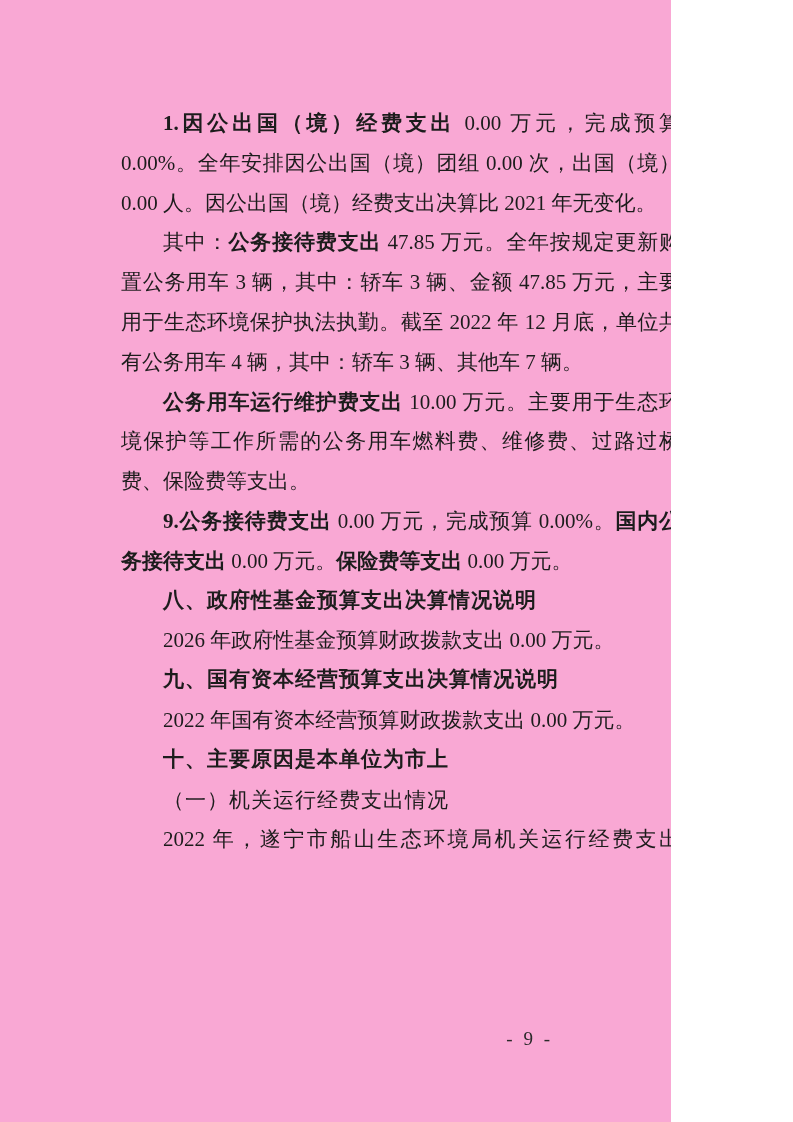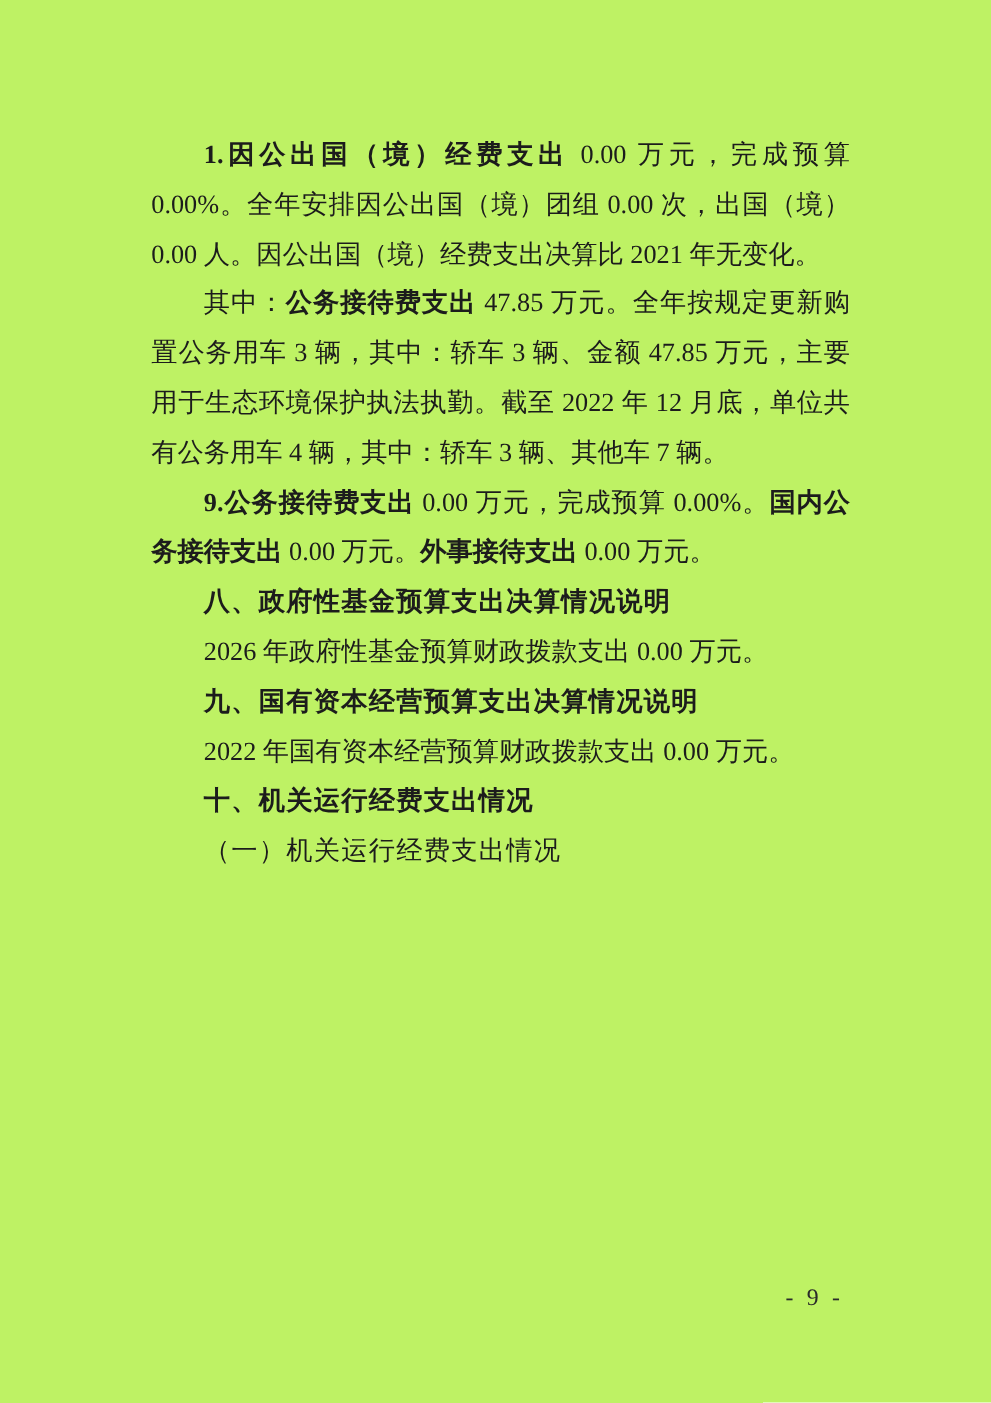--- a/index.html
+++ b/index.html
@@ -1,34 +1,34 @@
 <!DOCTYPE html>
 <html><head>
 <meta charset="utf-8">
 <style>
   html,body{margin:0;padding:0;background:#ffffff;}
   .page{
     position:relative;
-    width:793px;height:1122px;
-    background:#bef264;
+    width:671px;height:1122px;
+    background:#f9a8d4;
     overflow:hidden;
     font-family:"Liberation Serif","DejaVu Serif",serif;
     color:#1c1c1c;
   }
   .content{
     position:absolute;
     left:121px;top:104px;
     width:559px;
     font-size:21px;
     line-height:39.8px;
     text-align:justify;
   }
   .content p{margin:0;text-indent:2em;}
   .content p.heading{
-    font-family:Liberation Serif, serif;
+    font-family:Liberation Mono, monospace;
     font-weight:bold;
     letter-spacing:1px;
   }
   .content p.kaiti{
     letter-spacing:1px;
   }
   .content p.stretch{
     text-align-last:justify;
   }
   .b{font-weight:bold;}
@@ -42,22 +42,24 @@
     font-family:"Liberation Serif","DejaVu Serif",serif;
   }
 </style>
 </head>
 <body>
 
 <div class="page">
   <div class="content" id="doc-body">
       <p class="paragraph"><span class="b">1.因公出国（境）经费支出</span><span> 0.00 万元，完成预算 0.00%。全年安排因公出国（境）团组 0.00 次，出国（境）0.00 人。因公出国（境）经费支出决算比 2021 年无变化。</span></p>
       <p class="paragraph"><span>其中：</span><span class="b">公务接待费支出</span><span> 47.85 万元。全年按规定更新购置公务用车 3 辆，其中：轿车 3 辆、金额 47.85 万元，主要用于生态环境保护执法执勤。截至 2022 年 12 月底，单位共有公务用车 4 辆，其中：轿车 3 辆、其他车 7 辆。</span></p>
-      <p class="paragraph"><span class="b">9.公务接待费支出</span><span> 0.00 万元，完成预算 0.00%。</span><span class="b">国内公务接待支出</span><span> 0.00 万元。</span><span class="b">外事接待支出</span><span> 0.00 万元。</span></p>
+      <p class="paragraph"><span class="b">公务用车运行维护费支出</span><span> 10.00 万元。主要用于生态环境保护等工作所需的公务用车燃料费、维修费、过路过桥费、保险费等支出。</span></p>
+      <p class="paragraph"><span class="b">9.公务接待费支出</span><span> 0.00 万元，完成预算 0.00%。</span><span class="b">国内公务接待支出</span><span> 0.00 万元。</span><span class="b">保险费等支出</span><span> 0.00 万元。</span></p>
       <p class="heading"><span class="b">八、政府性基金预算支出决算情况说明</span></p>
       <p class="paragraph"><span>2026 年政府性基金预算财政拨款支出 0.00 万元。</span></p>
       <p class="heading"><span class="b">九、国有资本经营预算支出决算情况说明</span></p>
       <p class="paragraph"><span>2022 年国有资本经营预算财政拨款支出 0.00 万元。</span></p>
-      <p class="heading"><span class="b">十、机关运行经费支出情况</span></p>
+      <p class="heading"><span class="b">十、主要原因是本单位为市上</span></p>
       <p class="kaiti"><span>（一）机关运行经费支出情况</span></p>
+      <p class="stretch"><span>2022 年，遂宁市船山生态环境局机关运行经费支出</span></p>
     </div>
   <div class="page-number">- 9 -</div>
 </div>
 
 </body></html>

